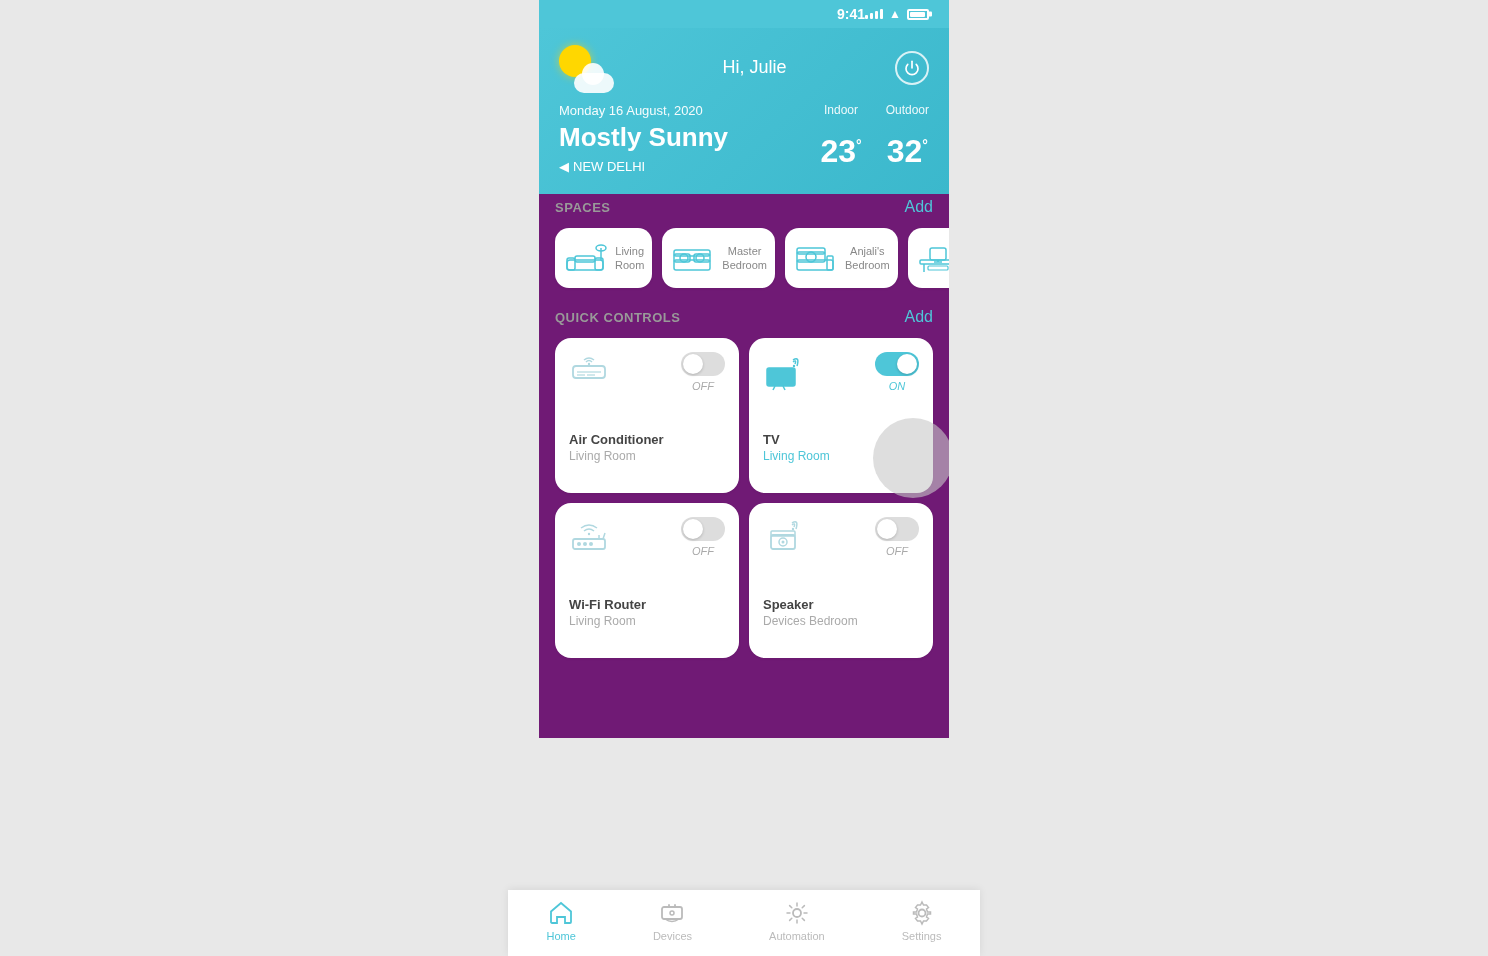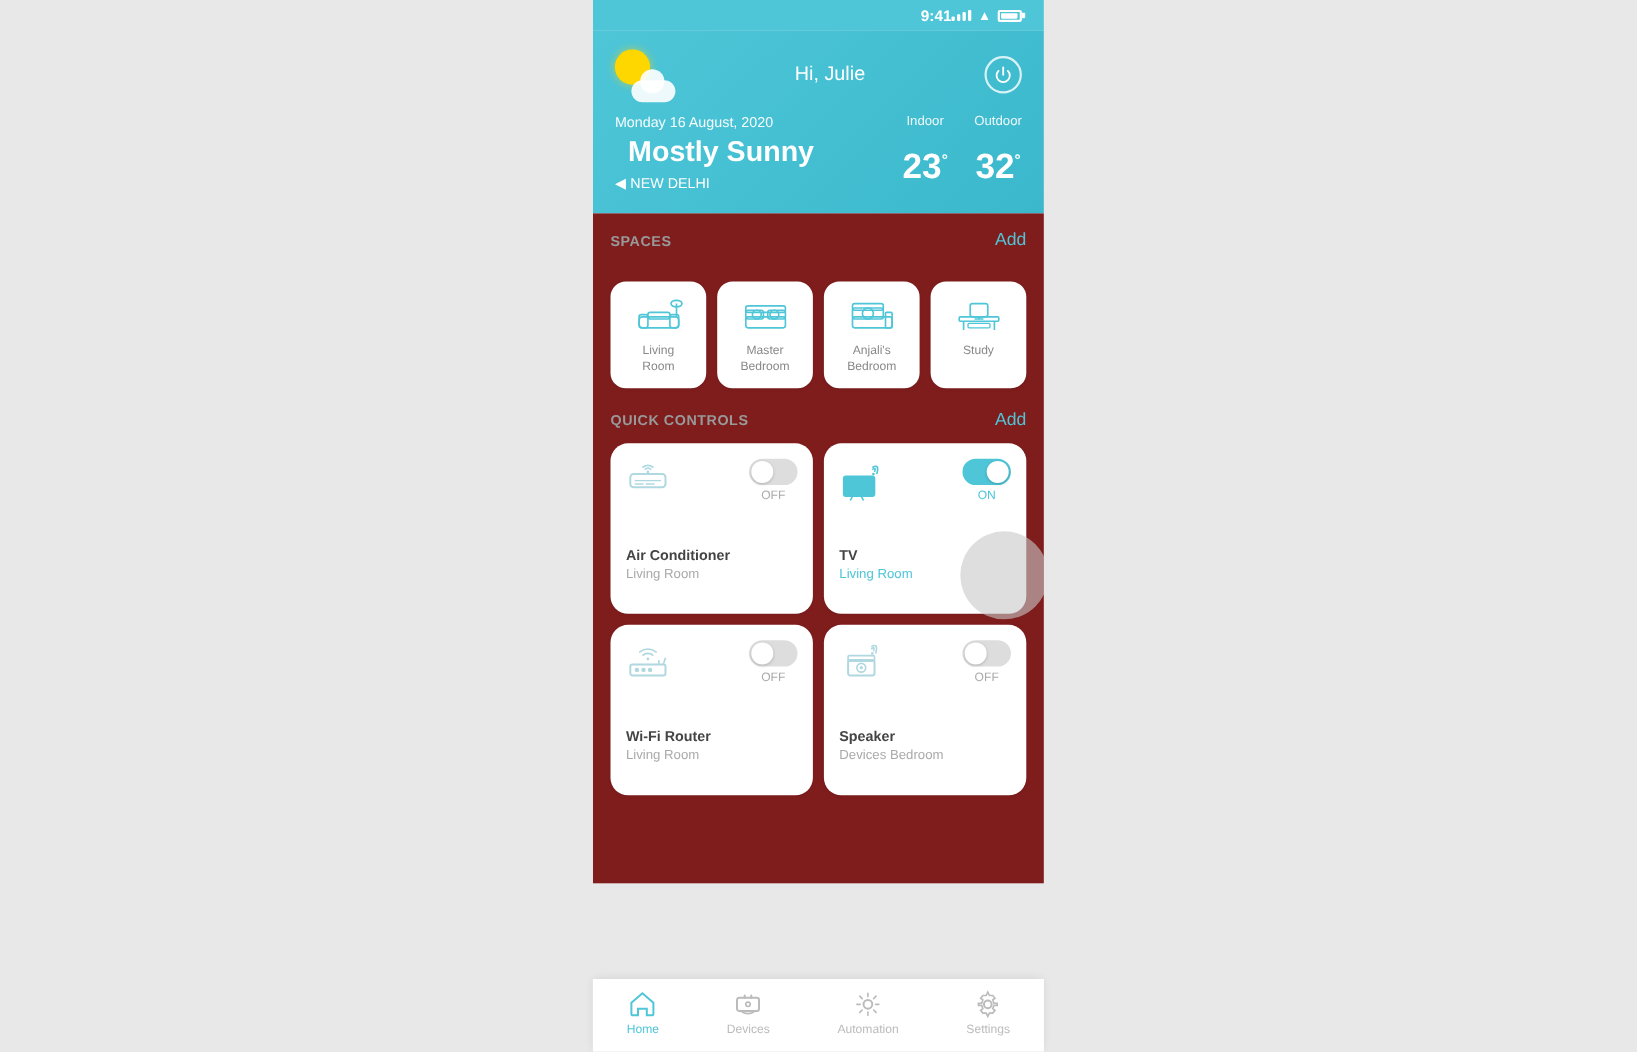--- a/index.html
+++ b/index.html
@@ -88,34 +88,34 @@
       content: ''; position: absolute;
       width: 22px; height: 22px; background: rgba(255,255,255,0.9);
       border-radius: 50%; top: -10px; left: 8px;
     }
     .weather-main {
       display: flex;
       align-items: flex-start;
     }
     .weather-left { flex: 1; }
     .date-text { font-size: 13px; margin-bottom: 4px; opacity: 0.95; }
-    .weather-condition { font-size: 26px; font-weight: 700; margin-bottom: 6px; margin-left: 12px; }
+    .weather-condition { font-size: 26px; font-weight: 700; margin-bottom: 6px; }
     .location { font-size: 13px; display: flex; align-items: center; gap: 4px; }
     .weather-temps {
       display: flex; gap: 24px;
     }
     .temp-col { text-align: center; }
     .temp-label { font-size: 12px; opacity: 0.9; margin-bottom: 16px; }
     .temp-value { font-size: 32px; font-weight: 700; position: relative; display: inline-block; }
     .temp-value sup { font-size: 14px; vertical-align: super; }
 
     
     .main-content {
-      padding: 16px 16px 80px;
-      background: #7f1d1d;
+      padding: 4px 16px 80px;
+      background: #701a75;
     }
 
     
     .section-header {
       display: flex; justify-content: space-between; align-items: center;
       margin-bottom: 12px;
     }
     .section-title {
       font-size: 13px; font-weight: 700; color: #999; letter-spacing: 0.5px;
     }
@@ -123,24 +123,23 @@
       font-size: 16px; color: #4ec6d8; font-weight: 500; cursor: pointer;
       background: none; border: none;
     }
 
     
     .spaces-grid {
       display: flex; gap: 10px; margin-bottom: 20px;
     }
     .space-card {
       flex: 1; background: white; border-radius: 14px;
-      padding: 12px 8px; display: flex; flex-direction: column;
+      padding: 12px 8px; display: flex; flex-direction: row;
       align-items: center; gap: 8px; cursor: pointer;
       box-shadow: 0 1px 3px rgba(0,0,0,0.06);
-      margin-top: 16px;
     }
     .space-icon { width: 44px; height: 36px; display: flex; align-items: center; justify-content: center; }
     .space-label { font-size: 11px; color: #888; text-align: center; line-height: 1.3; }
 
     
     .room-svg { width: 44px; height: 36px; }
 
     
     .quick-controls-grid {
       display: grid; grid-template-columns: 1fr 1fr; gap: 10px;
@@ -167,34 +166,34 @@
     .toggle.off { background: #ddd; }
     .toggle.on { background: #4ec6d8; }
     .toggle-knob {
       width: 20px; height: 20px; background: white; border-radius: 50%;
       position: absolute; top: 2px;
       box-shadow: 0 1px 3px rgba(0,0,0,0.2);
       transition: left 0.2s;
     }
     .toggle.off .toggle-knob { left: 2px; }
     .toggle.on .toggle-knob { left: 22px; }
-    .toggle-label { font-size: 11px; color: #aaa; font-weight: 500; }
+    .toggle-label { font-size: 11px; color: #aaa; font-weight: 500; font-style: italic; }
     .toggle-label.on { color: #4ec6d8; }
 
     .device-name { font-size: 13px; font-weight: 600; color: #444; }
     .device-room { font-size: 12px; color: #aaa; margin-top: 2px; }
     .device-room.active { color: #4ec6d8; }
 
     
     .bottom-nav {
       position: fixed;
       bottom: 0;
       left: 50%;
       transform: translateX(-50%);
-      width: 410px;
+      width: 472px;
       background: white;
       display: flex;
       justify-content: space-around;
       padding: 10px 0 14px;
       box-shadow: 0 -1px 8px rgba(0,0,0,0.08);
     }
     .nav-item {
       display: flex; flex-direction: column; align-items: center; gap: 4px;
       cursor: pointer;
     }

